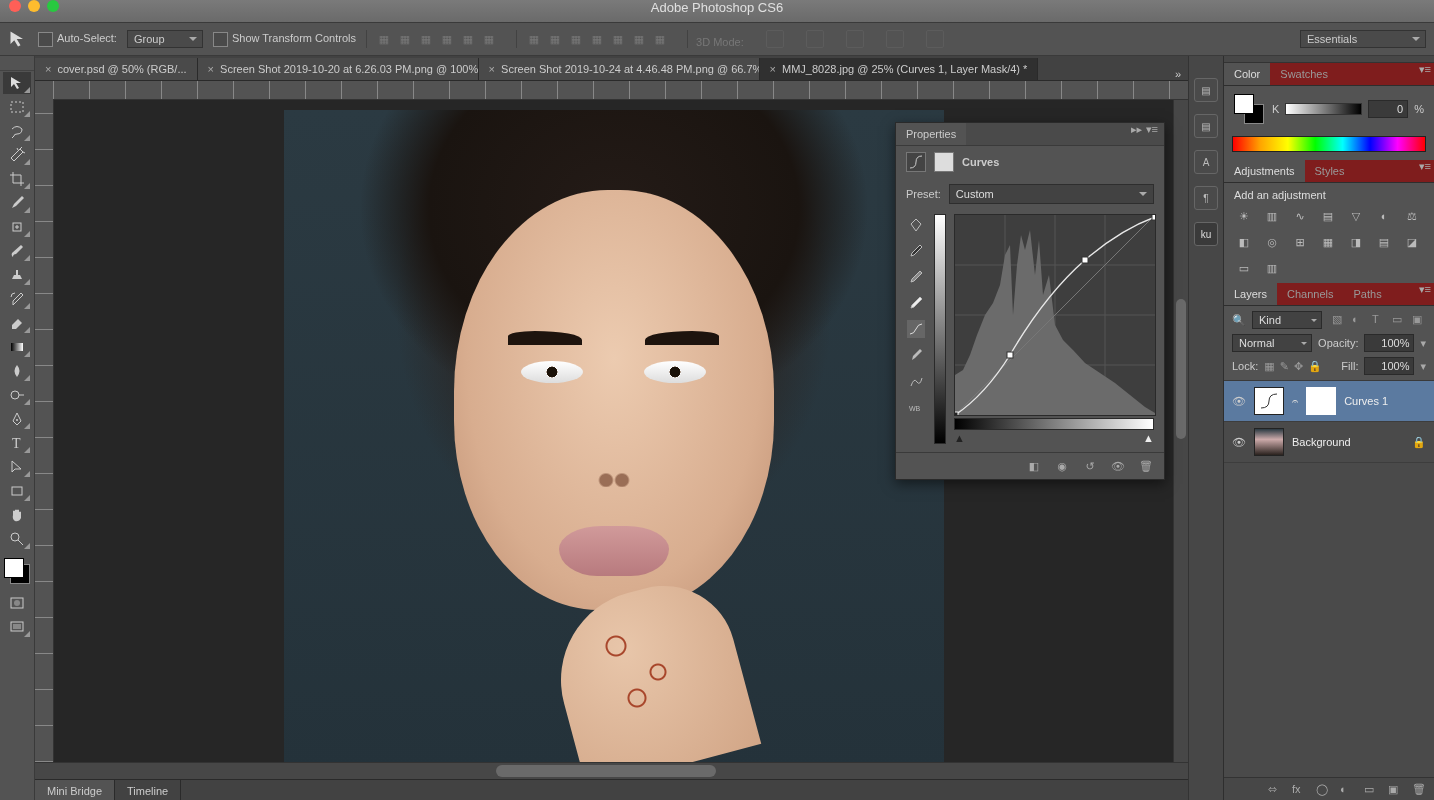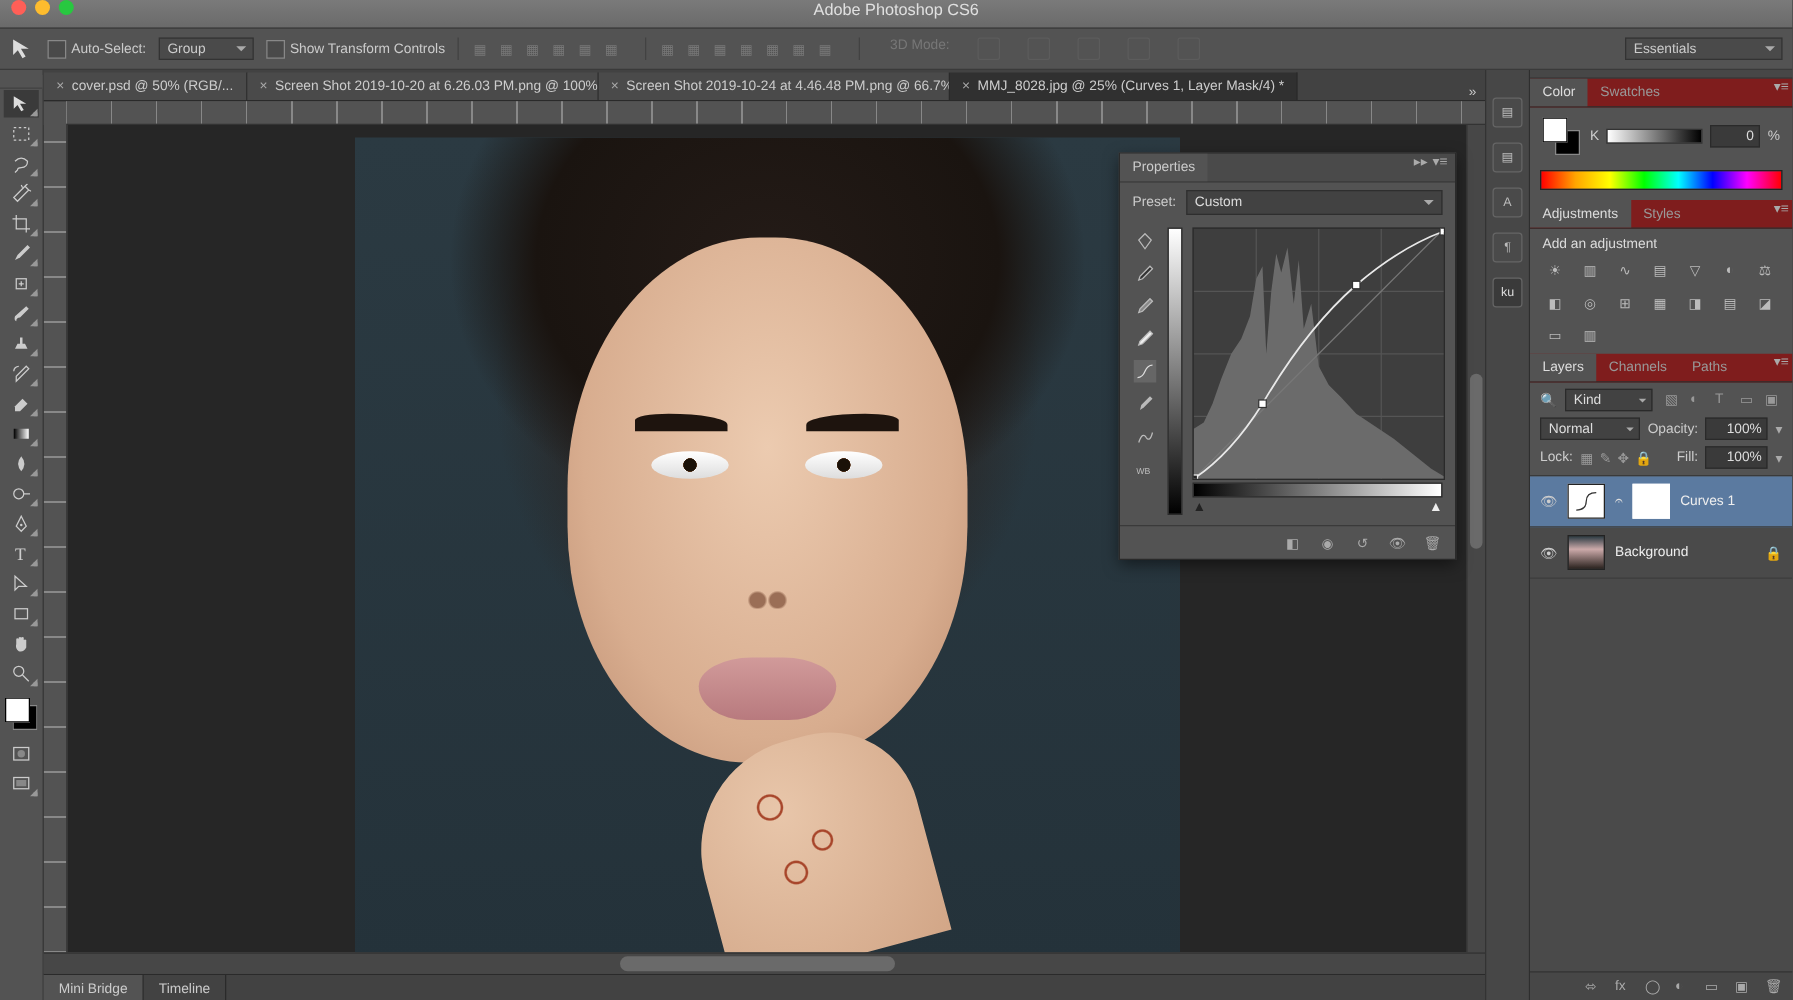--- a/index.html
+++ b/index.html
@@ -8,21 +8,21 @@
 .tl{width:12px;height:12px;border-radius:50%}
 .tl.red{background:#ff5f57}.tl.yel{background:#febc2e}.tl.grn{background:#28c840}
 .title-text{position:absolute;left:0;right:0;text-align:center;color:#e0e0e0;font-size:13px;pointer-events:none}
 .options-bar{height:32px;background:#535353;border-bottom:1px solid #3a3a3a;display:flex;align-items:center;padding:0 8px;gap:10px;font-size:11px;color:#ccc}
 .opt-tool-icon{width:20px;height:16px;display:flex;align-items:center;color:#ddd}
 .checkbox{width:13px;height:13px;border:1px solid #888;background:#4a4a4a;display:inline-block;vertical-align:middle;margin-right:4px}
 .dropdown{background:#4a4a4a;border:1px solid #333;padding:2px 18px 2px 6px;color:#ccc;position:relative;display:inline-block;min-width:50px}
 .dropdown::after{content:"";position:absolute;right:5px;top:50%;border:4px solid transparent;border-top-color:#aaa;transform:translateY(-2px)}
 .align-icons{display:flex;gap:3px;padding:0 8px;border-left:1px solid #424242}
 .align-btn{width:18px;height:18px;display:flex;align-items:center;justify-content:center;color:#777}
-.threed{color:#777;display:flex;align-items:flex-start;gap:22px;border-left:1px solid #424242;padding-left:24px}
+.threed{color:#777;display:flex;align-items:flex-end;gap:22px;border-left:1px solid #424242;padding-left:8px}
 .threed-icon{width:16px;height:16px;border:1px solid #666;border-radius:2px;opacity:.5}
 .workspace-dd{margin-left:auto;width:100px}
 .body-row{display:flex;height:calc(800px - 22px - 32px)}
 .tool-strip{width:34px;background:#535353;border-right:1px solid #3a3a3a;display:flex;flex-direction:column;padding-top:4px}
 .tool-strip-tab{height:10px;background:#535353;border-bottom:1px solid #424242}
 .tool{width:28px;height:22px;margin:1px auto;display:flex;align-items:center;justify-content:center;color:#ccc;position:relative}
 .tool svg{width:16px;height:16px}
 .tool.active{background:#3a3a3a}
 .tool.has-fly::after{content:"";position:absolute;right:1px;bottom:1px;border:3px solid transparent;border-right-color:#999;border-bottom-color:#999;width:0;height:0}
 .swatch-pair{position:relative;width:28px;height:28px;margin:6px auto}
@@ -343,20 +343,29 @@
 
         <div class="props-panel">
           <div class="props-tabrow">
             <div class="props-tab">Properties</div>
             <div class="props-menu">
                 <span>▸▸</span>
                 <span>▾≡</span>
               </div>
           </div>
           <div class="props-row">
+            <div class="icon-sq">
+                <svg width="14" height="14" viewBox="0 0 14 14">
+                  <path d="M1 13 Q7 13 7 7 Q7 1 13 1" stroke="#ccc" fill="none"></path>
+                </svg>
+              </div>
+            <div class="icon-sq" style="background:#ddd"></div>
+            <span style="font-weight:bold">Curves</span>
+          </div>
+          <div class="props-row">
             <span class="preset-label">Preset:</span>
             <div class="props-dd">Custom</div>
           </div>
           <div class="curve-body">
             <div class="curve-tools">
               <div class="ct">
                   <svg width="14" height="14" viewBox="0 0 14 14">
                     <path d="M7 1 L12 6 L7 13 L2 6 Z" fill="none" stroke="#bbb"></path>
                   </svg>
                 </div>

